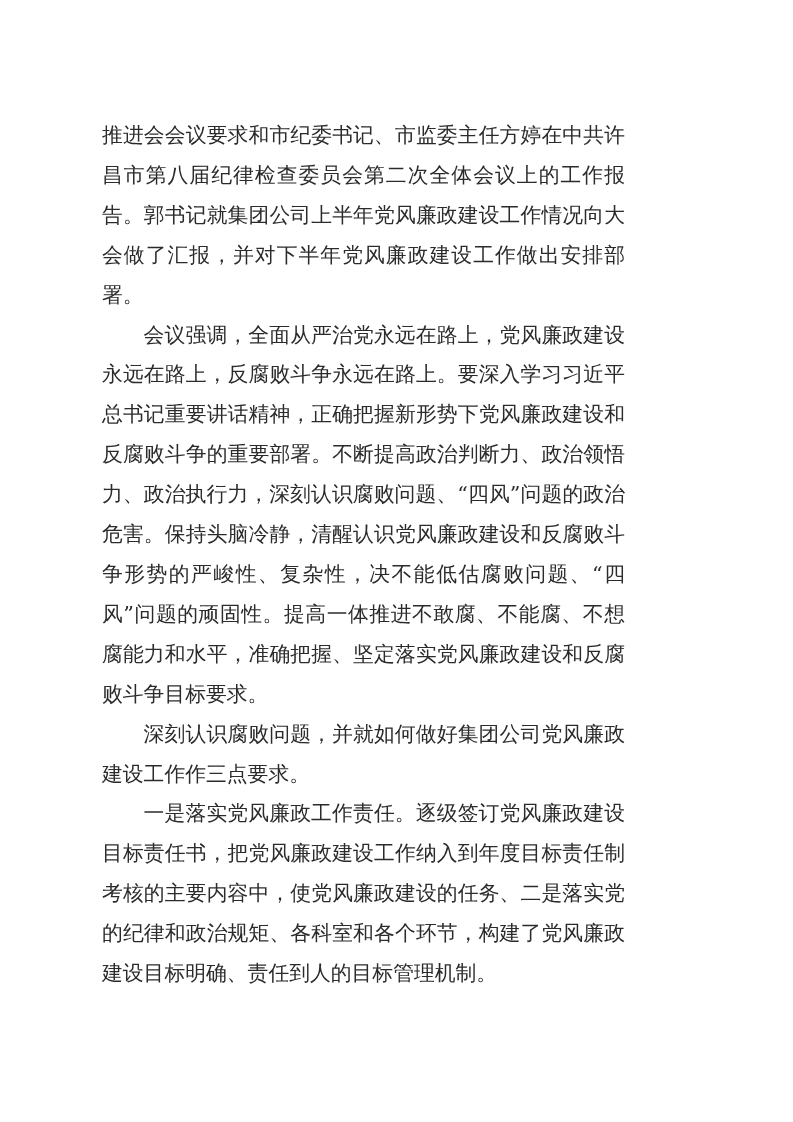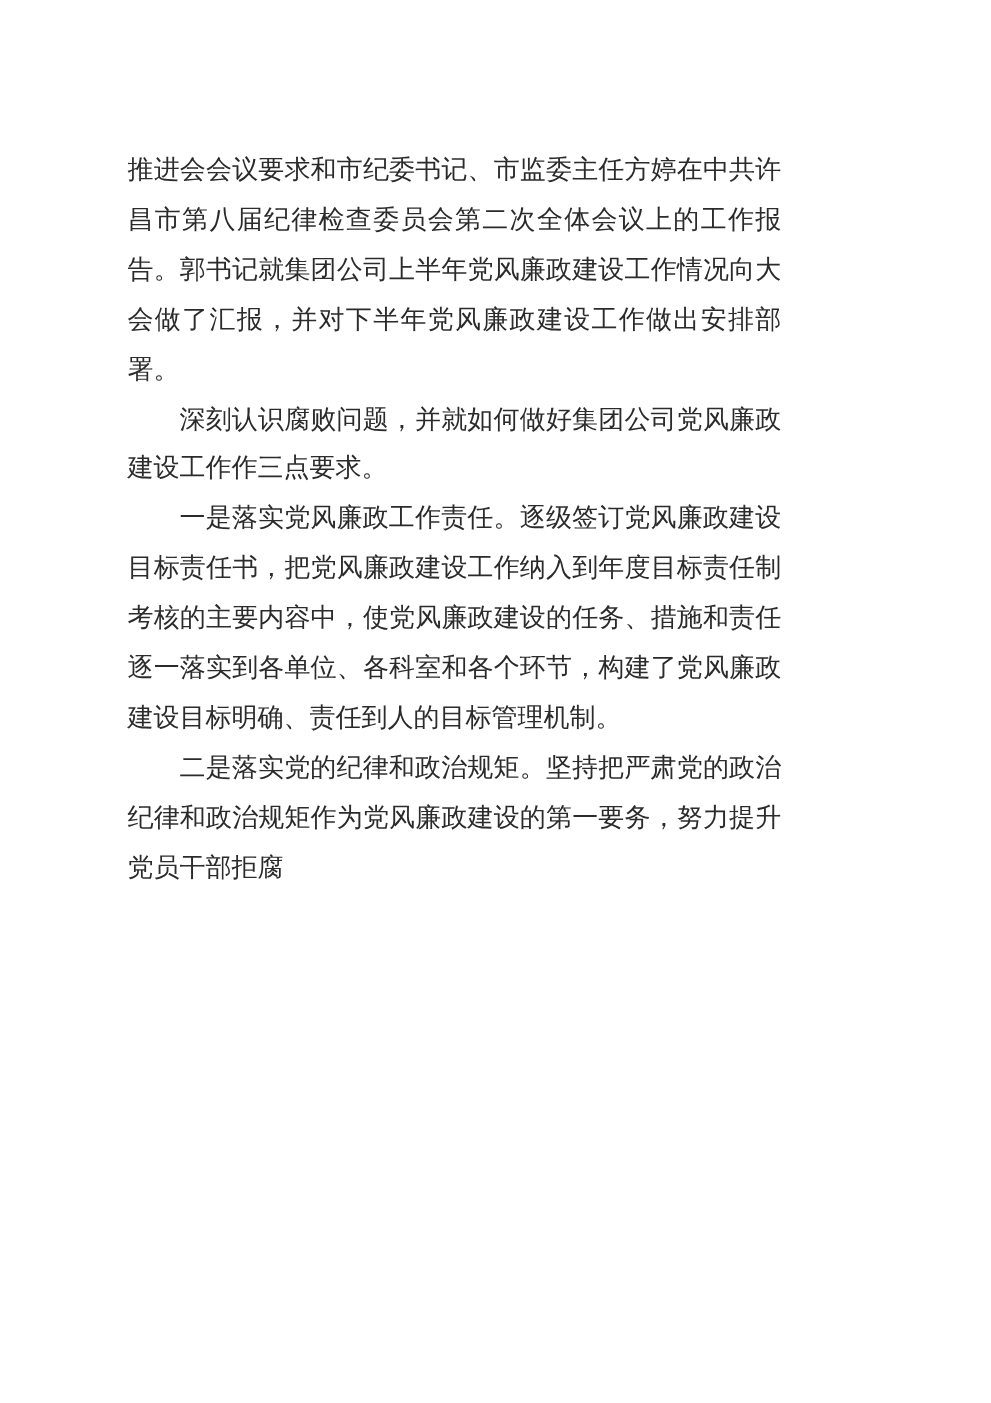--- a/index.html
+++ b/index.html
@@ -27,16 +27,16 @@
     text-indent: 2em;
     word-break: break-all;
   }
   .para.no-indent { text-indent: 0; }
 </style>
 </head>
 <body>
 
 <div class="page">
   <p class="para no-indent">推进会会议要求和市纪委书记、市监委主任方婷在中共许昌市第八届纪律检查委员会第二次全体会议上的工作报告。郭书记就集团公司上半年党风廉政建设工作情况向大会做了汇报，并对下半年党风廉政建设工作做出安排部署。</p>
+  <p class="para">会议强调，全面从严治党永远在路上，党风廉政建设永远在路上，反腐败斗争永远在路上。要深入学习习近平总书记重要讲话精神，正确把握新形势下党风廉政建设和反腐败斗争的重要部署。不断提高政治判断力、政治领悟力、政治执行力，深刻认识腐败问题、“四风”问题的政治危害。保持头脑冷静，清醒认识党风廉政建设和反腐败斗争形势的严峻性、复杂性，决不能低估腐败问题、“四风”问题的顽固性。提高一体推进不敢腐、不能腐、不想腐能力和水平，准确把握、坚定落实党风廉政建设和反腐败斗争目标要求。</p>
   <p class="para">深刻认识腐败问题，并就如何做好集团公司党风廉政建设工作作三点要求。</p>
-  <p class="para">一是落实党风廉政工作责任。逐级签订党风廉政建设目标责任书，把党风廉政建设工作纳入到年度目标责任制考核的主要内容中，使党风廉政建设的任务、措施和责任逐一落实到各单位、各科室和各个环节，构建了党风廉政建设目标明确、责任到人的目标管理机制。</p>
-  <p class="para">二是落实党的纪律和政治规矩。坚持把严肃党的政治纪律和政治规矩作为党风廉政建设的第一要务，努力提升党员干部拒腐</p>
+  <p class="para">一是落实党风廉政工作责任。逐级签订党风廉政建设目标责任书，把党风廉政建设工作纳入到年度目标责任制考核的主要内容中，使党风廉政建设的任务、二是落实党的纪律和政治规矩、各科室和各个环节，构建了党风廉政建设目标明确、责任到人的目标管理机制。</p>
 </div>
 
 </body></html>

